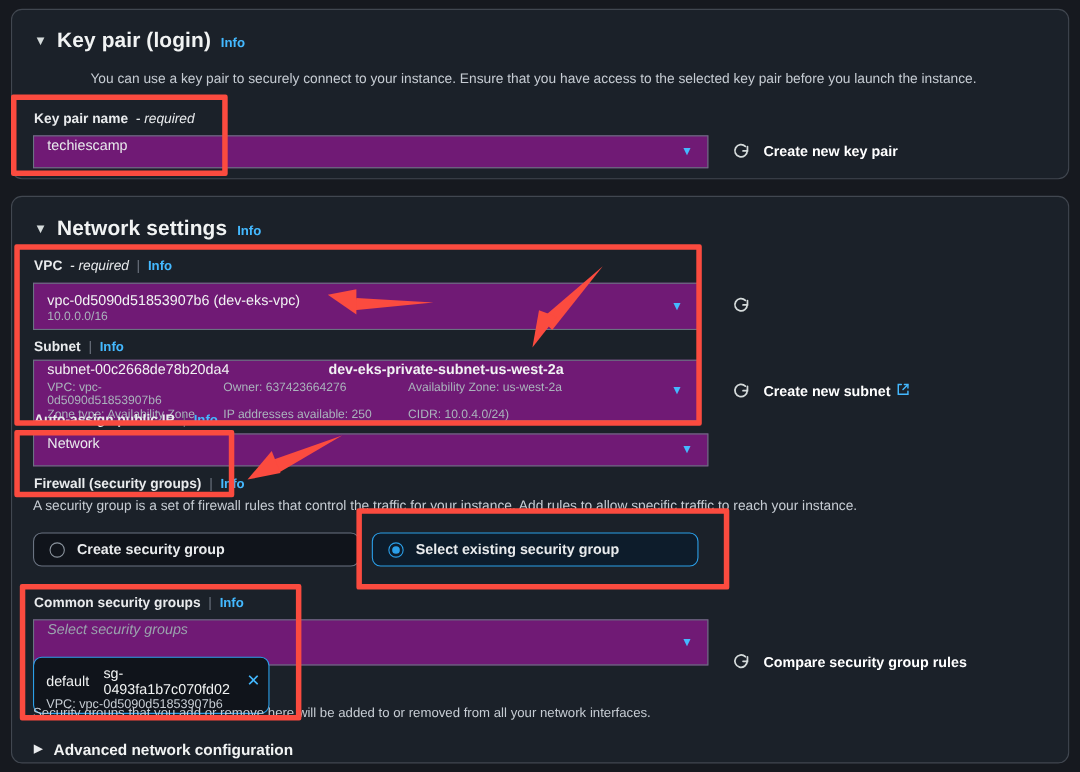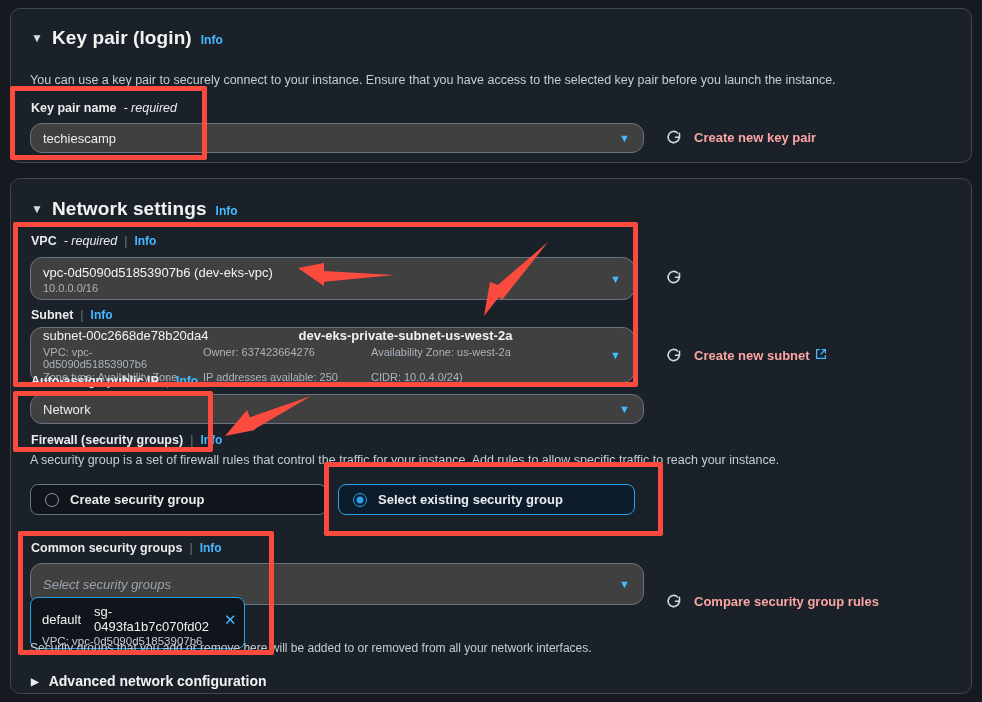--- a/index.html
+++ b/index.html
@@ -42,24 +42,24 @@
   .flabel {
     position: absolute; font-size: 12.5px; font-weight: bold; color: #e9ebed;
     display: flex; align-items: center; gap: 7px; white-space: nowrap;
   }
   .flabel .req { font-weight: normal; font-style: italic; }
   .divider-pipe { color: #6d7580; font-weight: normal; }
 
   
   .select {
     position: absolute;
-    background: #404040;
+    background: #701a75;
     border: 1px solid #6a7381;
-    border-radius: 12px;
-    display: flex; align-items: center;
+    border-radius: 0;
+    display: flex; 
     padding: 0 12px;
     color: #e9ebed;
     font-size: 13px;
   }
   .select .caret-down {
     position: absolute; right: 13px; top: 50%;
     transform: translateY(-50%);
     color: #44b9ff; font-size: 11px;
   }
   .placeholder { color: #9aa3ad; font-style: italic; }
@@ -70,21 +70,21 @@
   .sel-sub  { font-size: 11px; color: #aab3bc; margin-top: 2px; }
   .sel-row { display: flex; gap: 18px; }
 
   
   .subnet-top { display: flex; justify-content: flex-start; }
   .subnet-top .sn-id { font-size: 13px; color: #f1f3f3; }
   .subnet-top .sn-name { font-size: 13px; color: #f1f3f3; font-weight: bold; margin-left: 90px; }
 
   
   .link {
-    position: absolute; color: #fca5a5; font-size: 13px; font-weight: bold;
+    position: absolute; color: #ffffff; font-size: 13px; font-weight: bold;
     cursor: pointer; white-space: nowrap;
     display: flex; align-items: center; gap: 5px;
   }
   .refresh { position: absolute; width: 18px; height: 18px; cursor: pointer; }
   .refresh svg { display: block; }
 
   
   .radio-tile {
     position: absolute;
     border: 1px solid #6a7381;
@@ -148,21 +148,21 @@
 <div class="root">
 
   <div class="panel" id="panel-keypair">
 
     <div class="sec-head" style="left:20px; top:18px;">
       <span class="caret">▼</span>
       <span class="sec-title">Key pair (login)</span>
       <span class="info-link">Info</span>
     </div>
 
-    <div class="sec-desc" style="left:19px; top:64px; width:910px;">You can use a key pair to securely connect to your instance. Ensure that you have access to the selected key pair before you launch the instance.</div>
+    <div class="sec-desc" style="left:19px; top:55px; width:910px;text-align:center;">You can use a key pair to securely connect to your instance. Ensure that you have access to the selected key pair before you launch the instance.</div>
 
     <div class="flabel" style="left:20px; top:92px;">
       <span>Key pair name</span>
       <span class="req">- required</span>
     </div>
 
     <div class="select" style="left:19px; top:114px; width:614px; height:30px;">
       <span>techiescamp</span>
       <span class="caret-down">▼</span>
     </div>

